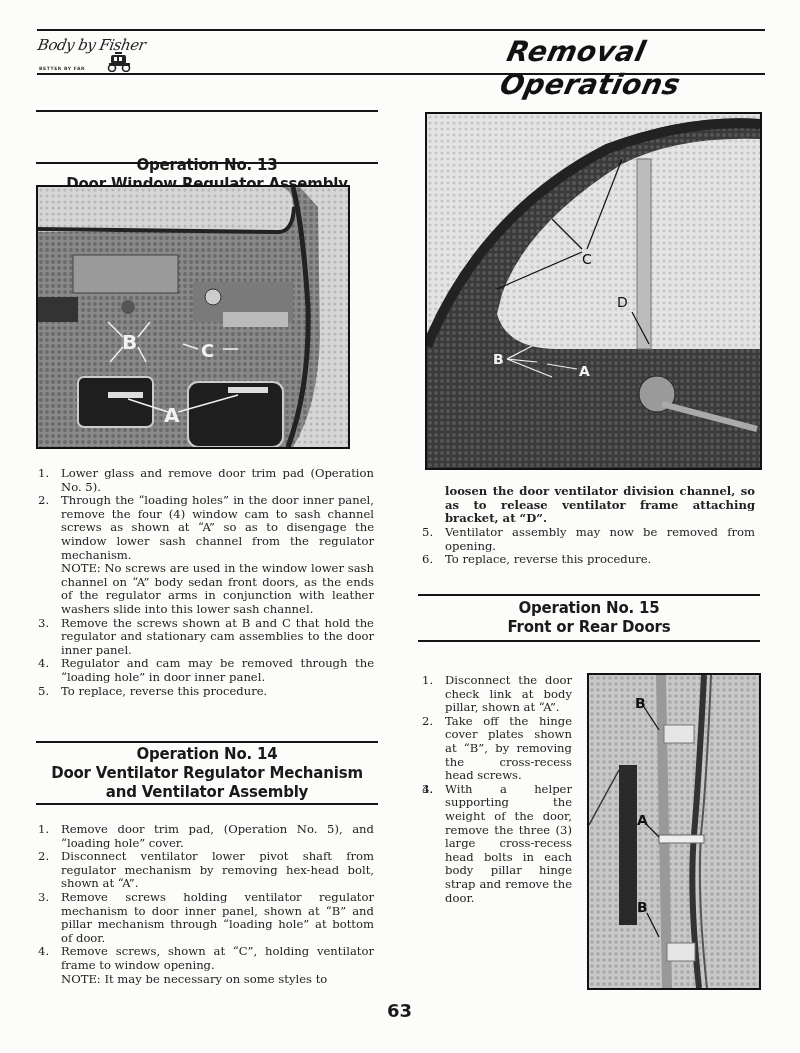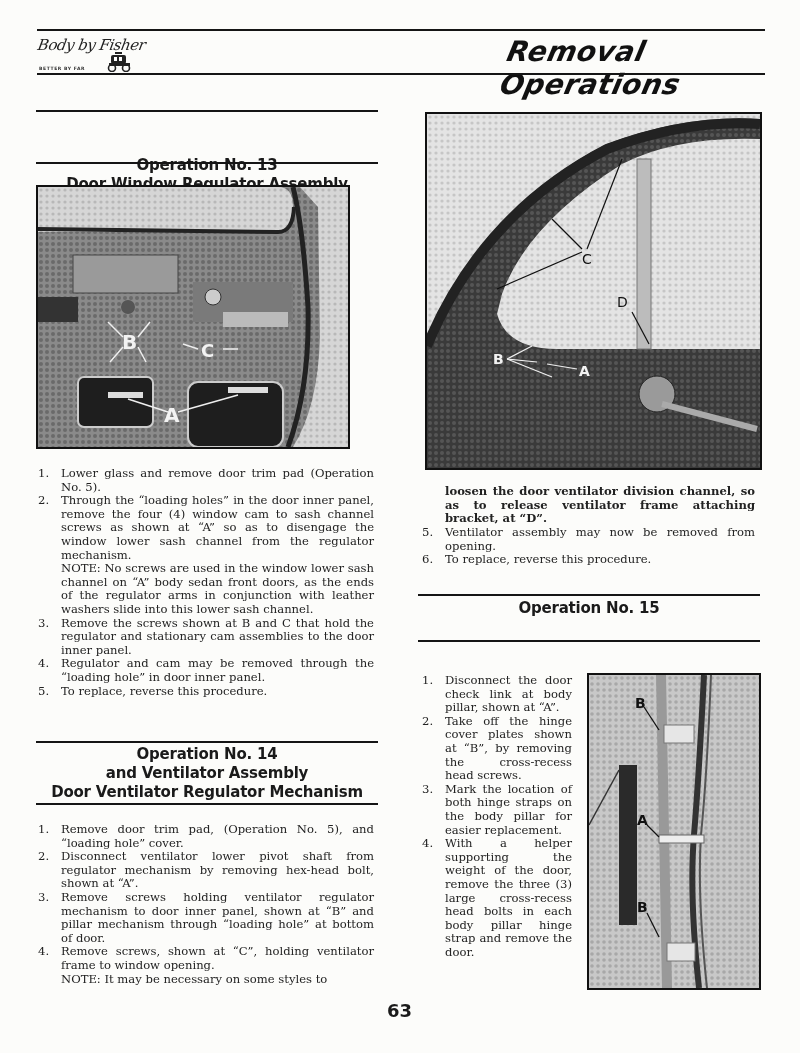--- a/index.html
+++ b/index.html
@@ -110,22 +110,22 @@
   <li><span class="num">1.</span><span>Lower glass and remove door trim pad (Operation No. 5).</span></li>
   <li><span class="num">2.</span><span>Through the “loading holes” in the door inner panel, remove the four (4) window cam to sash channel screws as shown at “A” so as to disengage the window lower sash channel from the regulator mechanism.</span><span class="note">NOTE: No screws are used in the window lower sash channel on “A” body sedan front doors, as the ends of the regulator arms in conjunction with leather washers slide into this lower sash channel.</span></li>
   <li><span class="num">3.</span><span>Remove the screws shown at B and C that hold the regulator and stationary cam assemblies to the door inner panel.</span></li>
   <li><span class="num">4.</span><span>Regulator and cam may be removed through the “loading hole” in door inner panel.</span></li>
   <li><span class="num">5.</span><span>To replace, reverse this procedure.</span></li>
 </ol>
 
 <div class="rule" style="left:36px;top:741px;width:342px;height:1.5px;"></div>
 <div class="op-head" style="left:36px;top:745px;width:342px;">
   <div>Operation No. 14</div>
+  <div>Door Ventilator Regulator Mechanism</div>
   <div>and Ventilator Assembly</div>
-  <div>Door Ventilator Regulator Mechanism</div>
 </div>
 <div class="rule" style="left:36px;top:803px;width:342px;height:1.5px;"></div>
 
 <ol class="steps" style="left:36px;top:823px;width:338px;">
   <li><span class="num">1.</span><span>Remove door trim pad, (Operation No. 5), and “loading hole” cover.</span></li>
   <li><span class="num">2.</span><span>Disconnect ventilator lower pivot shaft from regulator mechanism by removing hex-head bolt, shown at “A”.</span></li>
   <li><span class="num">3.</span><span>Remove screws holding ventilator regulator mechanism to door inner panel, shown at “B” and pillar mechanism through “loading hole” at bottom of door.</span></li>
   <li><span class="num">4.</span><span>Remove screws, shown at “C”, holding ventilator frame to window opening.</span><span class="note">NOTE: It may be necessary on some styles to</span></li>
 </ol>
 
@@ -168,27 +168,28 @@
 
 <div class="cont" style="left:445px;top:485px;width:310px;">loosen the door ventilator division channel, so as to release ventilator frame attaching bracket, at “D”.</div>
 <ol class="steps" style="left:420px;top:526px;width:335px;">
   <li><span class="num">5.</span><span>Ventilator assembly may now be removed from opening.</span></li>
   <li><span class="num">6.</span><span>To replace, reverse this procedure.</span></li>
 </ol>
 
 <div class="rule" style="left:418px;top:594px;width:342px;height:1.5px;"></div>
 <div class="op-head" style="left:418px;top:599px;width:342px;">
   <div>Operation No. 15</div>
+  <div>Front or Rear Doors</div>
 </div>
 <div class="rule" style="left:418px;top:640px;width:342px;height:1.5px;"></div>
 
 <ol class="steps" style="left:420px;top:674px;width:152px;">
   <li><span class="num">1.</span><span>Disconnect the door check link at body pillar, shown at “A”.</span></li>
   <li><span class="num">2.</span><span>Take off the hinge cover plates shown at “B”, by removing the cross-recess head screws.</span></li>
-  <li><span class="num">3.</span><span>Mark the location of both hinge straps on the body pillar for easier replacement.</span></li>
+  <li><span class="num">3.</span></li>
   <li><span class="num">4.</span><span>With a helper supporting the weight of the door, remove the three (3) large cross-recess head bolts in each body pillar hinge strap and remove the door.</span></li>
 </ol>
 
 <div class="photo" style="left:587px;top:673px;width:170px;height:313px;">
   <svg viewBox="0 0 170 313" preserveAspectRatio="none">
     <defs>
       <pattern id="ht5" width="6" height="6" patternUnits="userSpaceOnUse">
         <rect width="6" height="6" fill="#c8c8c8"></rect>
           <circle cx="3" cy="3" r="1.8" fill="#a8a8a8"></circle>
       </pattern>

